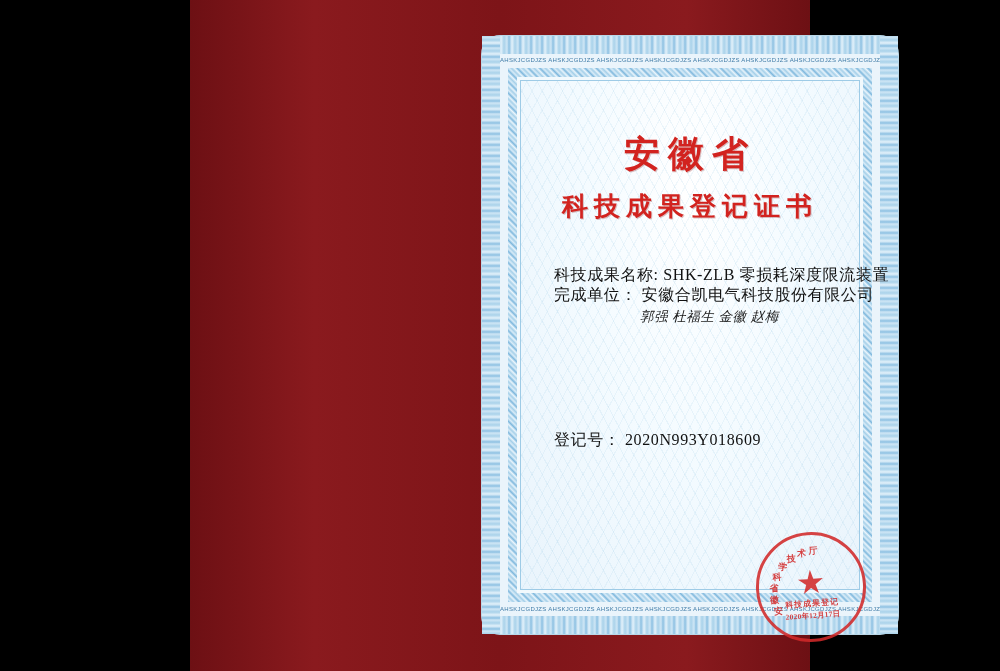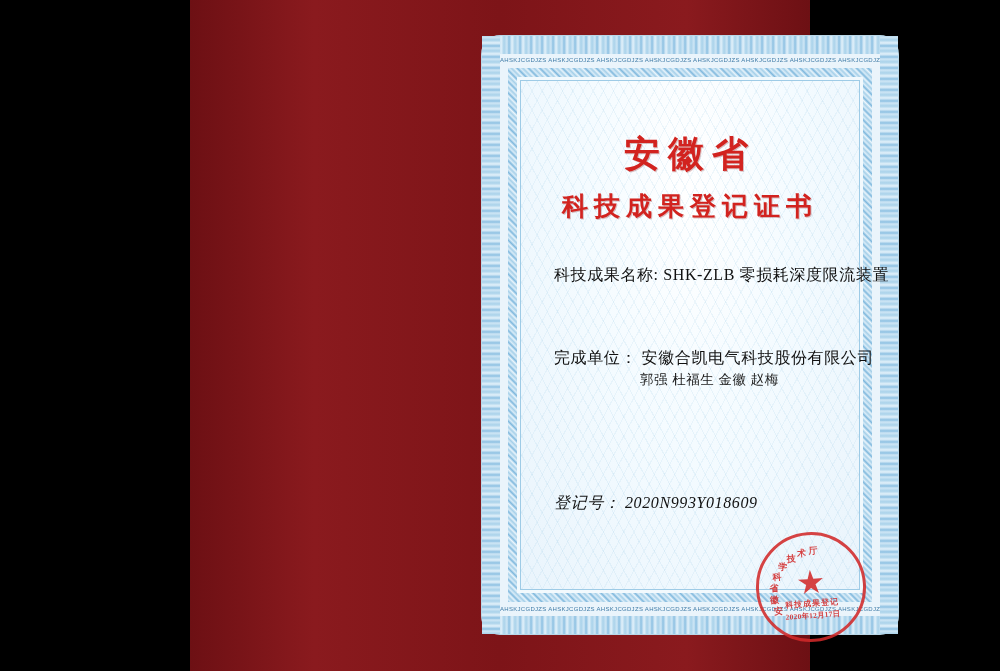--- a/index.html
+++ b/index.html
@@ -144,29 +144,30 @@
   }
   .field-row {
     font-size: 16px;
     line-height: 20px;
     letter-spacing: .6px;
     white-space: nowrap;
   }
   .field-label { color: #111; }
   .field-value { color: #111; }
   .row-name { margin-top: 0; }
-  .row-unit { margin-top: 63px; }
+  .row-unit { }
   .row-members { margin-top: 120px; }
   .members-line2 {
     margin-top: 3px;
     padding-left: 86px;
     font-size: 13.5px;
     letter-spacing: .6px;
-  }
-  .row-regno { margin-top: 104px; font-style: italic; }
+    font-style: italic;
+  }
+  .row-regno { margin-top: 104px; }
 
   
   .seal {
     position: absolute;
     left: 236px;
     top: 452px;
     width: 104px;
     height: 104px;
     border-radius: 50%;
     border: 3px solid #d22a2a;

